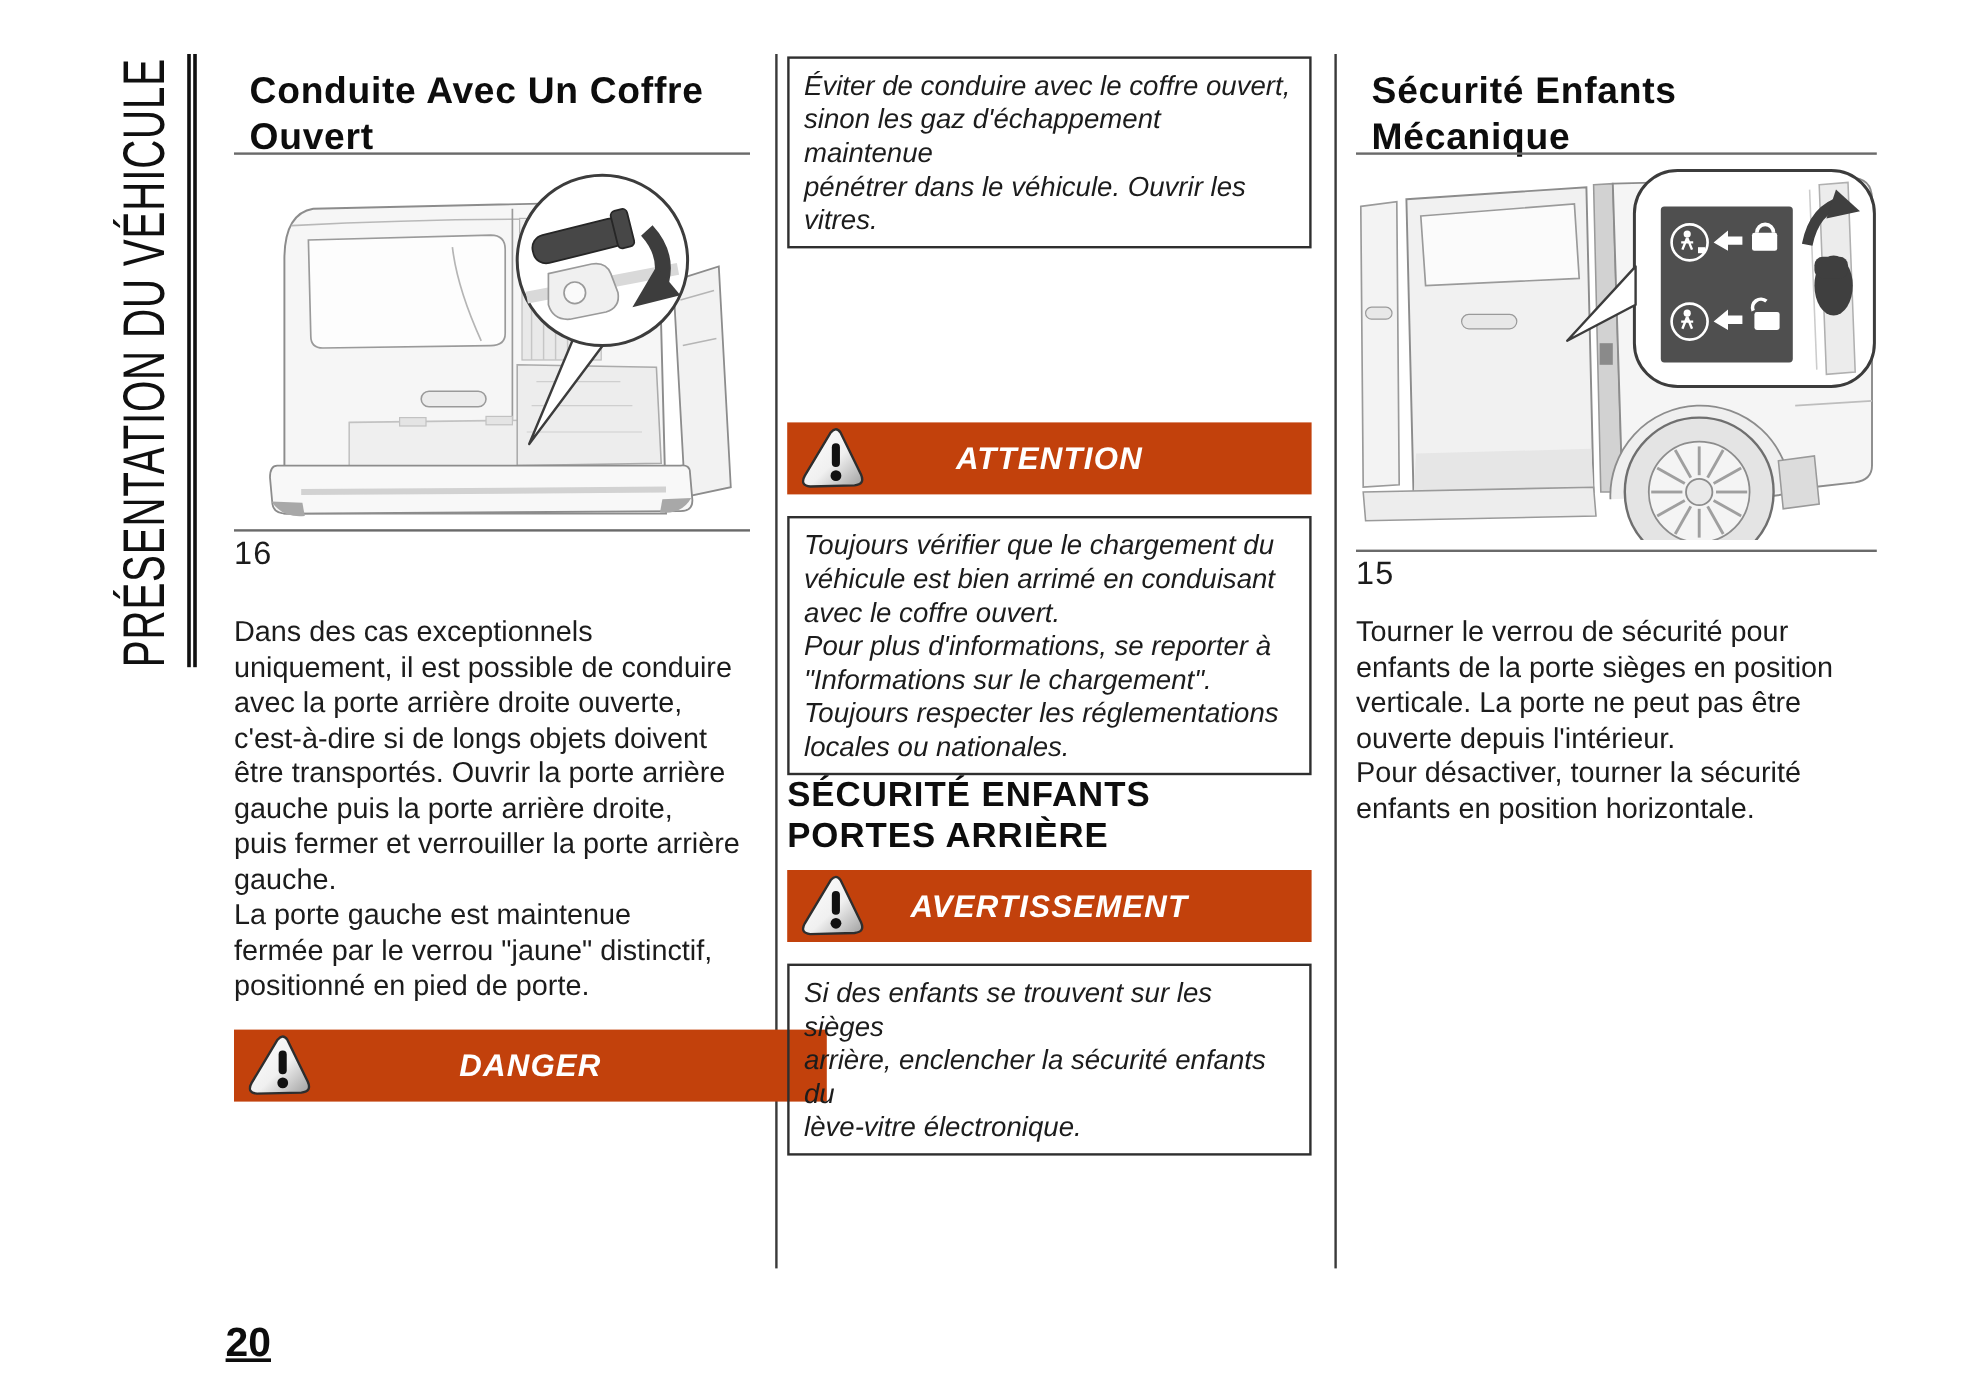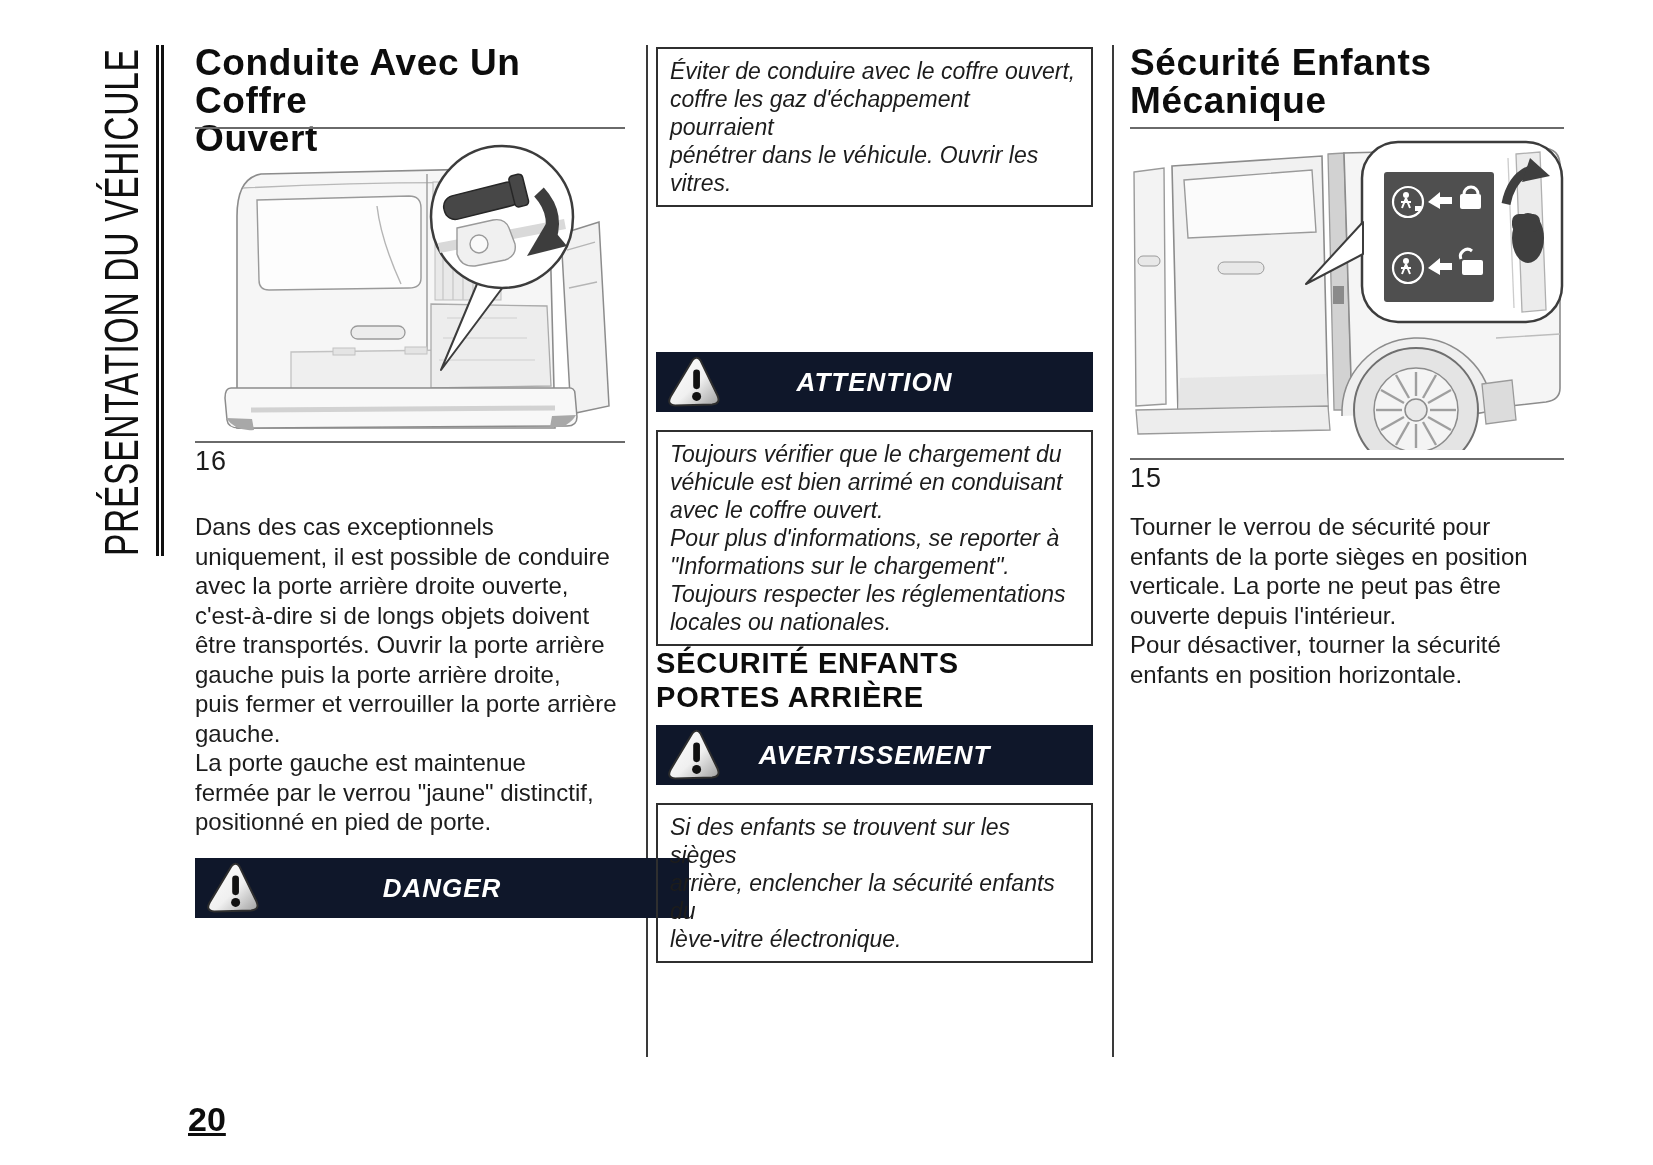--- a/index.html
+++ b/index.html
@@ -13,28 +13,28 @@
   
   .sidebar-rot {
     position:absolute; left:96px; top:556px; width:746px; height:54px;
     transform-origin:0 0; transform:rotate(-90deg) scaleX(0.685);
     font-size:49px; font-weight:400; color:#101010; letter-spacing:1px;
     border-bottom:8px double #101010; padding-bottom:6px; line-height:50px;
   }
 
   .vdiv { position:absolute; top:45px; height:1012px; width:2px; background:#3a3a3a; }
 
-  .h-main { margin:0; font-size:37px; font-weight:bold; line-height:38px; letter-spacing:0.6px; color:#0d0d0d; }
+  .h-main { margin:13px; font-size:31px; font-weight:bold; line-height:38px; letter-spacing:0.6px; color:#0d0d0d; }
   .h-caps { margin:0; font-size:29px; font-weight:bold; line-height:34px; letter-spacing:0.8px; color:#0d0d0d; }
   .rule { height:2px; background:#6a6a6a; }
   .figure { overflow:hidden; }
   .fig-caption { font-size:27px; line-height:28px; letter-spacing:1px; color:#1c1c1c; }
   .body { font-size:24px; line-height:29.5px; color:#1c1c1c; }
 
-  .warnbar { height:60px; background:#0f172a; }
+  .warnbar { height:60px; background:#c2410c; }
   .warnbar .tri { position:absolute; left:12px; top:3px; width:54px; height:54px; }
   .warnlabel {
     position:absolute; left:0; right:0; top:0; height:60px; line-height:60px;
     text-align:center; color:#ffffff; font-size:26px; font-weight:bold; font-style:italic; letter-spacing:1px;
   }
   .notebox {
     border:2px solid #2f2f2f; padding:8px 12px;
     font-size:23px; font-style:italic; line-height:28px; color:#1c1c1c;
   }
   .pagenum { font-size:34px; font-weight:bold; color:#0d0d0d;text-decoration:underline; }
@@ -132,21 +132,21 @@
         <path d="M27,5 q5,-6 9,0 l19,39 q4,9 -6,10 l-41,1 q-10,-1 -5,-10 Z" fill="url(#triGrad)" stroke="#2e2e2e" stroke-width="2.2" stroke-linejoin="round"></path>
         <rect x="28" y="15" width="7.5" height="22" rx="3.7" fill="#111111"></rect>
         <circle cx="31.8" cy="45" r="5" fill="#111111"></circle>
       </svg>
     </span>
     <span class="warnlabel">DANGER</span>
   </div>
 
 
   <div class="abs notebox preline" style="left:656px; top:47px; width:409px">Éviter de conduire avec le coffre ouvert,
-coffre les gaz d'échappement pourraient
+sinon les gaz d'échappement maintenue
 pénétrer dans le véhicule. Ouvrir les vitres.</div>
 
 
   <div class="abs warnbar" style="left:656px; top:352px; width:437px">
     <span class="tri">
       <svg viewBox="0 0 60 58" width="54" height="54">
         <path d="M27,5 q5,-6 9,0 l19,39 q4,9 -6,10 l-41,1 q-10,-1 -5,-10 Z" fill="url(#triGrad)" stroke="#2e2e2e" stroke-width="2.2" stroke-linejoin="round"></path>
         <rect x="28" y="15" width="7.5" height="22" rx="3.7" fill="#111111"></rect>
         <circle cx="31.8" cy="45" r="5" fill="#111111"></circle>
       </svg>

